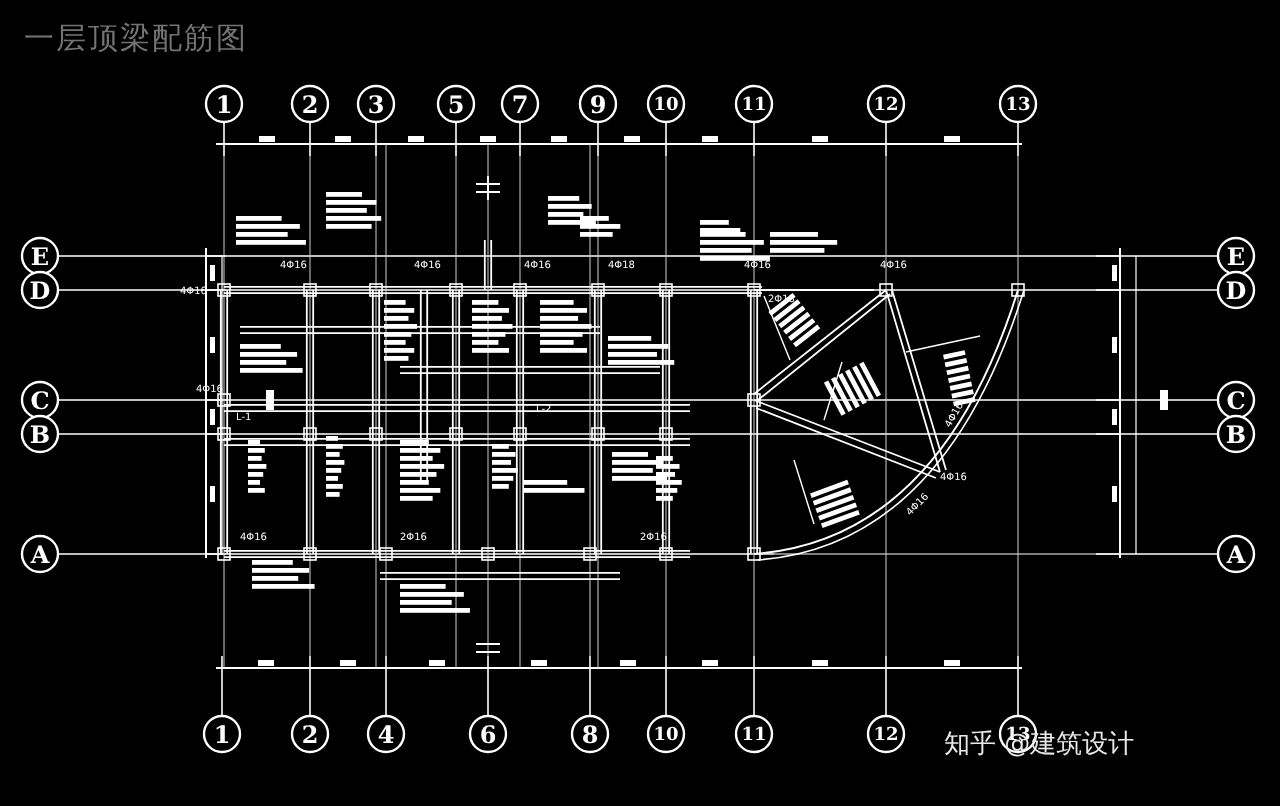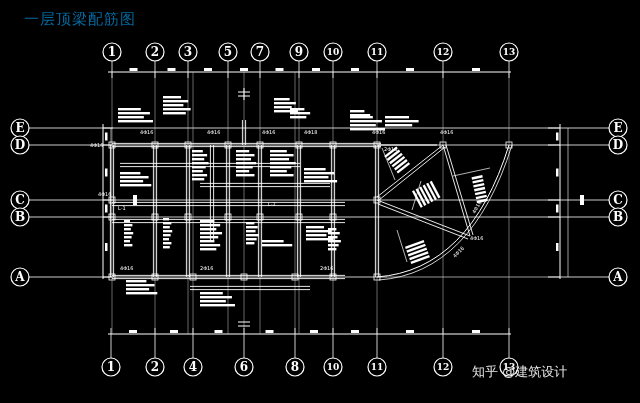--- a/index.html
+++ b/index.html
@@ -1,17 +1,17 @@
 <!DOCTYPE html>
 <html><head>
 <meta charset="utf-8">
 <style>
   html, body { margin:0; padding:0; background:#000; }
   body { width:640px; height:403px; overflow:hidden; position:relative; font-family:"DejaVu Sans", sans-serif; }
-  .title { position:absolute; left:24px; top:10px; color:#0369a1; font-size:15px; letter-spacing:1px;font-family:Liberation Serif, serif; }
+  .title { position:absolute; left:12px; top:10px; color:#737373; font-size:15px; letter-spacing:1px;font-family:Liberation Serif, serif; }
   .watermark { position:absolute; left:472px; top:363px; color:#e8e8e8; font-size:13px; }
   svg { position:absolute; left:0; top:0; }
   .bubble-text { font-family:"DejaVu Serif", serif; font-weight:bold; fill:#fff; }
   .anno { font-family:"DejaVu Sans", sans-serif; fill:#fff; font-size:5px; }
 </style>
 </head>
 <body>
 
 <div class="title">一层顶梁配筋图</div>
 

